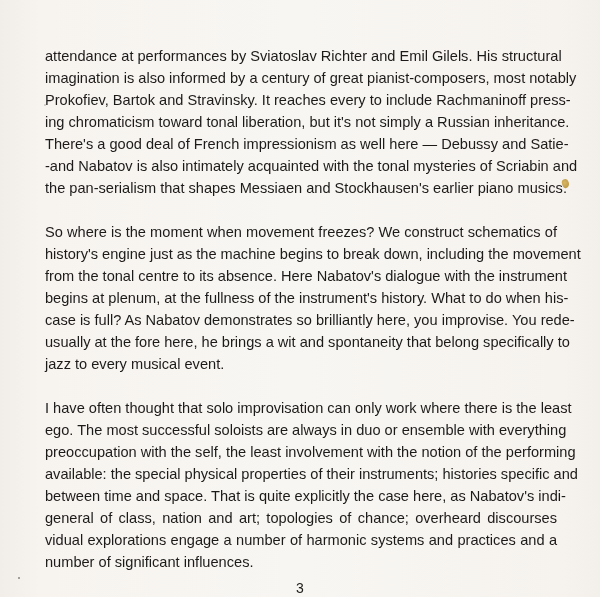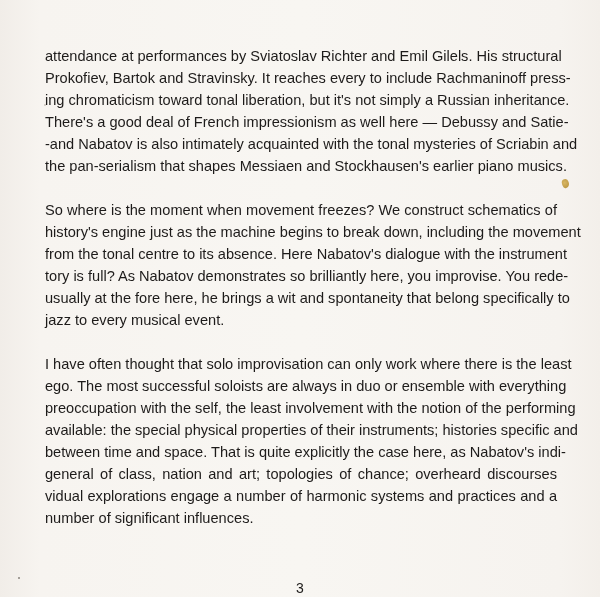--- a/index.html
+++ b/index.html
@@ -71,32 +71,34 @@
   </style>
 </head>
 <body>
 
 <div class="page">
 
   <div class="text-block">
 
     <p class="para">
       <span class="line">attendance at performances by Sviatoslav Richter and Emil Gilels. His structural</span>
+      <span class="line">imagination is also informed by a century of great pianist-composers, most notably</span>
       <span class="line">Prokofiev, Bartok and Stravinsky. It reaches every to include Rachmaninoff press-</span>
       <span class="line">ing chromaticism toward tonal liberation, but it's not simply a Russian inheritance.</span>
       <span class="line">There's a good deal of French impressionism as well here — Debussy and Satie-</span>
       <span class="line">-and Nabatov is also intimately acquainted with the tonal mysteries of Scriabin and</span>
       <span class="line last">the pan-serialism that shapes Messiaen and Stockhausen's earlier piano musics.</span>
     </p>
 
     <p class="para">
       <span class="line">So where is the moment when movement freezes? We construct schematics of</span>
       <span class="line">history's engine just as the machine begins to break down, including the movement</span>
       <span class="line">from the tonal centre to its absence. Here Nabatov's dialogue with the instrument</span>
-      <span class="line">tory is full? As Nabatov demonstrates so brilliantly here, you improvise. You rede-</span>
+      <span class="line">begins at plenum, at the fullness of the instrument's history. What to do when his-</span>
+      <span class="line">case is full? As Nabatov demonstrates so brilliantly here, you improvise. You rede-</span>
       <span class="line">usually at the fore here, he brings a wit and spontaneity that belong specifically to</span>
       <span class="line last">jazz to every musical event.</span>
     </p>
 
     <p class="para">
       <span class="line">I have often thought that solo improvisation can only work where there is the least</span>
       <span class="line">ego. The most successful soloists are always in duo or ensemble with everything</span>
       <span class="line">preoccupation with the self, the least involvement with the notion of the performing</span>
       <span class="line">available: the special physical properties of their instruments; histories specific and</span>
       <span class="line">between time and space. That is quite explicitly the case here, as Nabatov's indi-</span>

